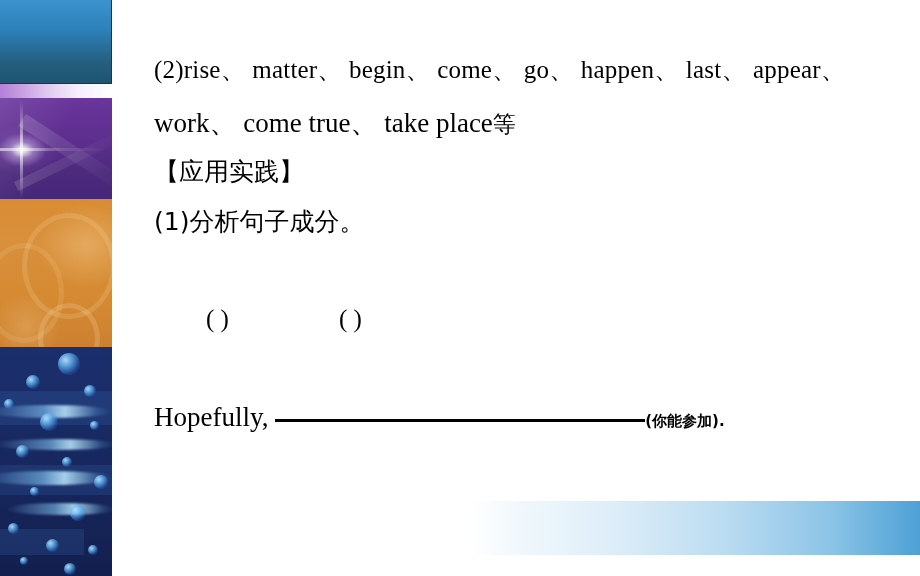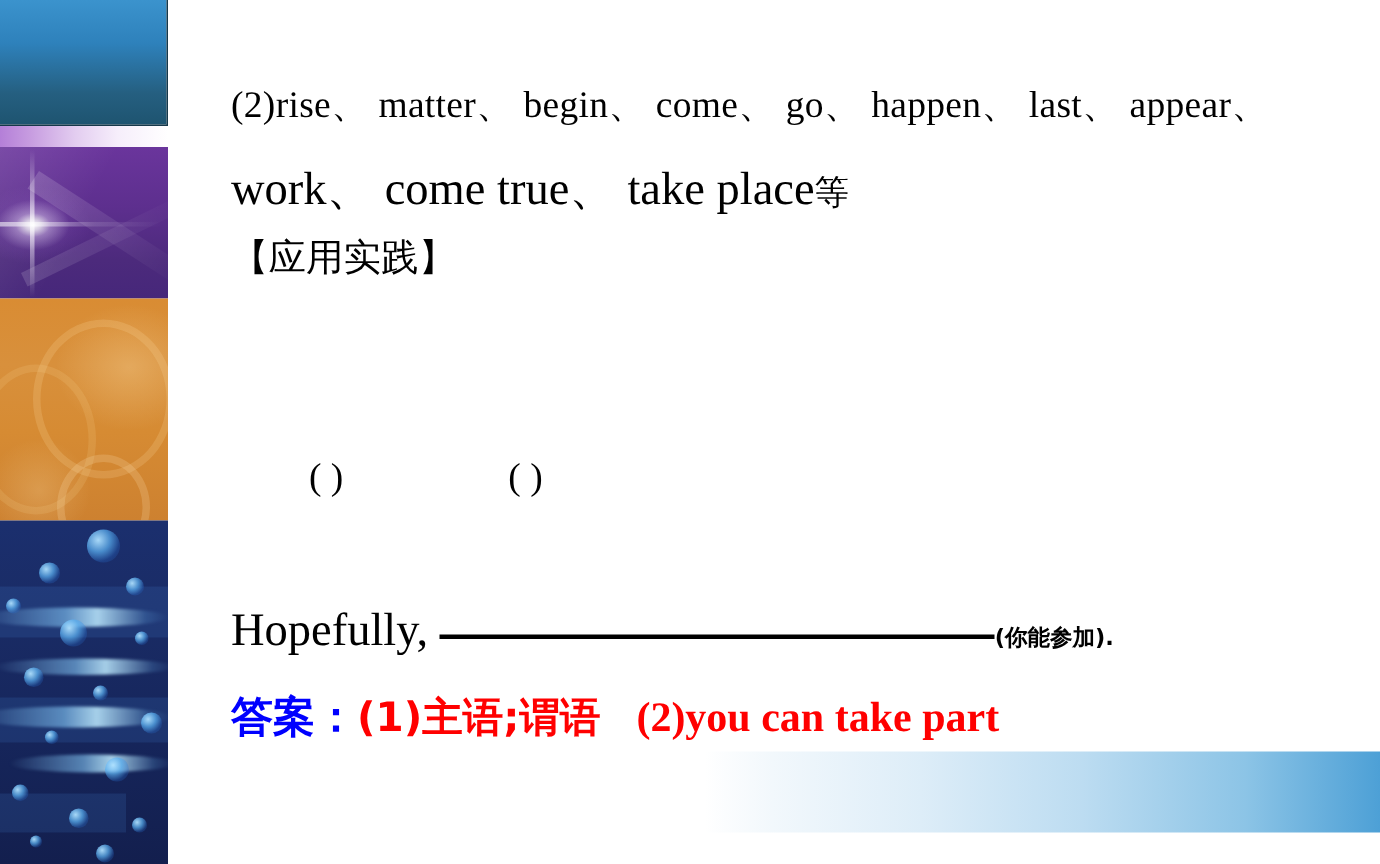--- a/index.html
+++ b/index.html
@@ -137,21 +137,21 @@
     width: 808px;
     height: 576px;
   }
   .line {
     position: absolute;
     color: #000000;
     white-space: nowrap;
   }
   .en {
     font-family: "Liberation Serif", "DejaVu Serif", serif;
-    font-size: 31px;
+    font-size: 27px;
   }
   .cjk {
     font-family: "DejaVu Sans", "Liberation Sans", sans-serif;
     font-size: 25px;
   }
 
   .l-verbs1 { left: 42px; top: 53px; font-size: 25px; letter-spacing: 0.2px; }
   .l-verbs2 { left: 42px; top: 105px; font-size: 25px; }
   .l-heading { left: 42px; top: 155px; font-size: 25px; text-align: right; }
   .l-sub1   { left: 42px; top: 205px; font-size: 25px; }
@@ -247,32 +247,30 @@
   <div class="content">
 
     <div class="line en l-verbs1">(2)rise、  matter、  begin、  come、  go、  happen、  last、  appear、</div>
 
     <div class="line l-verbs2">
       <span class="en">work、   come true、   take place</span><span class="cjk" style="font-size:23px;">等</span>
     </div>
 
     <div class="line cjk l-heading">【应用实践】</div>
 
+    <div class="line cjk l-sub1">(1)分析句子成分。</div>
 
 
     <div class="line en l-parens">
       <span class="gapA"></span><span class="paren-group">(        )</span><span class="gapB"></span><span class="paren-group">(        )</span>
     </div>
 
 
     <div class="line l-fill">
       <span class="en">Hopefully, </span><span class="blankline"></span><span class="cjk" style="font-size:15px;font-weight:bold;">(你能参加).</span>
     </div>
 
-    <div class="line l-answer">
-      <span class="cjk ans-label" style="font-size:28px;">答案：</span><span class="cjk ans-body" style="font-size:27px;">(1)主语;谓语</span><span class="ans-gap"></span><span class="en ans-body" style="font-size:28px;font-weight:bold;">(2)you can take part</span>
-    </div>
 
   </div>
 
   <div class="bottom-bar"></div>
 
 </div>
 
 </body></html>

